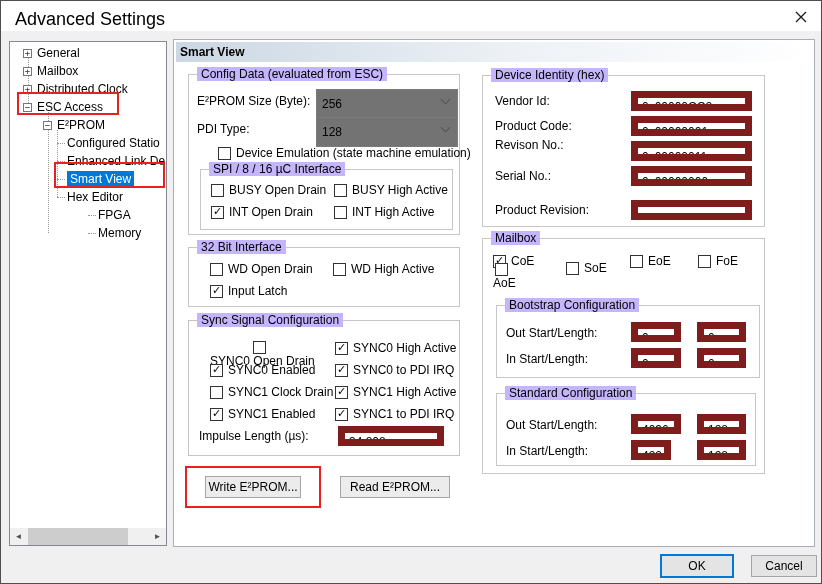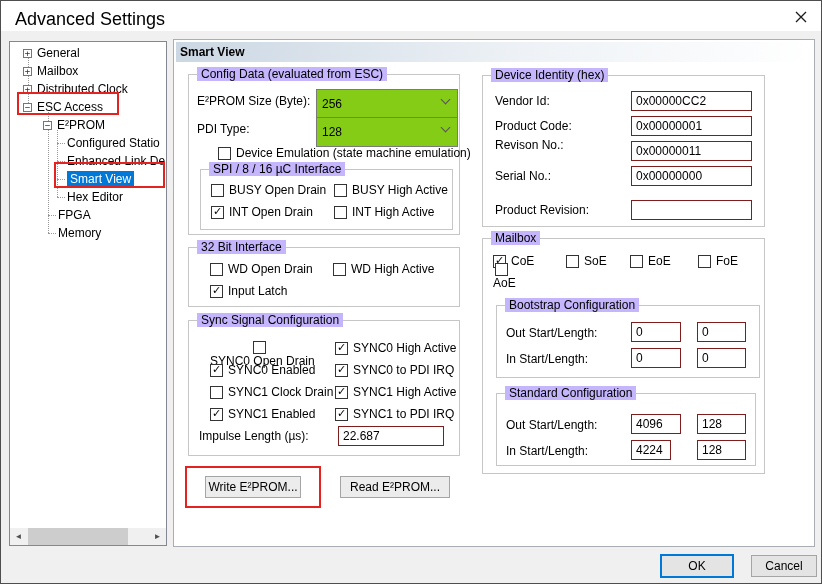--- a/index.html
+++ b/index.html
@@ -13,21 +13,21 @@
   .titlebar { position:absolute; left:0; top:0; width:100%; height:30px; background:#ffffff; }
   .title { position:absolute; left:14px; top:8px; font-size:18px; }
   .close-btn { position:absolute; right:12px; top:8px; width:16px; height:16px;
     display:flex; align-items:center; justify-content:center; cursor:pointer; }
   
   .tree-panel { position:absolute; left:8px; top:40px; width:158px; height:505px;
     background:#fff; border:1px solid #828790; overflow:hidden; }
   .tree-rows { position:absolute; left:0; top:2px; width:100%; }
   .trow { position:relative; height:18px; display:flex; align-items:center; white-space:nowrap; }
   .lv0 { padding-left:13px; } .lv1 { padding-left:33px; }
-  .lv1n { padding-left:38px; } .lv2 { padding-left:47px; }
+  .lv1n { padding-left:38px;margin-left:40px; } .lv2 { padding-left:47px; }
   .expander { flex:0 0 9px; width:9px; height:9px; border:1px solid #767676; background:#fff;
     margin-right:5px; font-size:9px; line-height:7px; text-align:center; color:#333;
     font-family:"DejaVu Sans Mono", monospace; }
   .stub { flex:0 0 8px; width:8px; height:1px; border-bottom:1px dotted #999; align-self:center; margin-right:2px; }
   .vline { position:absolute; width:0; border-left:1px dotted #999; }
   #vl1 { left:18px; top:13px; height:52px; }
   #vl2 { left:38px; top:70px; height:121px; }
   #vl3 { left:47px; top:88px; height:67px; }
   .sel { background:#0078d7; color:#fff; padding:1px 3px 2px 3px; }
   .hscroll { position:absolute; left:0; bottom:0; width:100%; height:17px; background:#f0f0f0; }
@@ -48,38 +48,38 @@
   .spi { left:11px; top:94px; width:253px; height:61px; }
   .i32 { left:14px; top:207px; width:272px; height:60px; }
   .sync { left:14px; top:280px; width:272px; height:136px; }
   .di  { left:308px; top:35px; width:283px; height:152px; }
   .mb  { left:308px; top:198px; width:283px; height:236px; }
   .bs  { left:13px; top:66px; width:264px; height:73px; }
   .sc  { left:13px; top:154px; width:260px; height:73px; }
   .lbl { position:absolute; white-space:nowrap; }
   
   .cfg-l1 { left:8px; top:19px; } .cfg-l2 { left:8px; top:47px; }
-  .combo { position:absolute; left:127px; width:142px; height:30px; background:#84cc16;
+  .combo { position:absolute; left:127px; width:142px; height:30px; background:#737373;
     border:1px solid #7a7a7a; display:flex; align-items:center; padding-left:5px; }
   .combo-1 { top:14px; } .combo-2 { top:42px; }
   .chev { position:absolute; right:8px; top:6px; width:7px; height:7px;
     border-right:1px solid #555; border-bottom:1px solid #555; transform:rotate(45deg); }
   
   .cb { position:absolute; display:flex; align-items:center; white-space:nowrap; }
   .box { flex:0 0 13px; width:13px; height:13px; border:1px solid #333; background:#fff;
     margin-right:5px; display:flex; align-items:center; justify-content:center; }
   .mark { font-size:11px; line-height:1; margin-top:-1px; }
   .emu { left:29px; top:71px; }
   .spi-1{left:10px;top:13px;} .spi-2{left:133px;top:13px;} .spi-3{left:10px;top:35px;} .spi-4{left:133px;top:35px;}
   .i32-1{left:21px;top:14px;} .i32-2{left:144px;top:14px;} .i32-3{left:21px;top:36px;}
   .sy-1{left:21px;top:20px;flex-direction:column;} .sy-2{left:146px;top:20px;} .sy-3{left:21px;top:42px;} .sy-4{left:146px;top:42px;}
   .sy-5{left:21px;top:64px;} .sy-6{left:146px;top:64px;} .sy-7{left:21px;top:86px;} .sy-8{left:146px;top:86px;}
-  .mb-1{left:10px;top:15px;} .mb-2{left:83px;top:15px;} .mb-3{left:147px;top:15px;} .mb-4{left:215px;top:15px;} .mb-5{left:10px;top:24px;flex-direction:column;}
-  
-  .field { position:absolute; height:20px; background:#fff; border:1px solid #7f1d1d;
+  .mb-1{left:10px;top:15px;} .mb-2{left:83px;top:22px;} .mb-3{left:147px;top:15px;} .mb-4{left:215px;top:15px;} .mb-5{left:10px;top:24px;flex-direction:column;}
+  
+  .field { position:absolute; height:20px; background:#fff; border:7px solid #7f1d1d;
     line-height:18px; padding-left:4px; overflow:hidden; }
   .imp-l { left:10px; top:108px; } .imp-f { left:149px; top:105px; width:106px; }
   .di-l1{left:12px;top:18px;} .di-l2{left:12px;top:43px;} .di-l3{left:12px;top:62px;}
   .di-l4{left:12px;top:93px;} .di-l5{left:12px;top:127px;}
   .di-f { left:148px; width:121px; }
   .di-f1{top:15px;} .di-f2{top:40px;} .di-f3{top:65px;} .di-f4{top:90px;} .di-f5{top:124px;}
   .bs-l1{left:9px;top:20px;} .bs-l2{left:9px;top:46px;}
   .bs-f1{left:134px;top:16px;width:50px;} .bs-f2{left:200px;top:16px;width:49px;}
   .bs-f3{left:134px;top:42px;width:50px;} .bs-f4{left:200px;top:42px;width:49px;}
   .sc-l1{left:9px;top:24px;} .sc-l2{left:9px;top:50px;}
@@ -287,21 +287,21 @@
           </span>
         <span>SYNC1 Enabled</span>
       </div>
       <div class="cb sy-8">
         <span class="box">
             <span class="mark">✓</span>
           </span>
         <span>SYNC1 to PDI IRQ</span>
       </div>
       <span class="lbl imp-l">Impulse Length (µs):</span>
-      <div class="field imp-f">22.687</div>
+      <div class="field imp-f">34.808</div>
     </div>
 
     <div class="btn btn-write">Write E²PROM...</div>
     <div class="btn btn-read">Read E²PROM...</div>
 
     <div class="g di">
       <span class="gt">Device Identity (hex)</span>
       <span class="lbl di-l1">Vendor Id:</span>
       <div class="field di-f di-f1">0x00000CC2</div>
       <span class="lbl di-l2">Product Code:</span>

